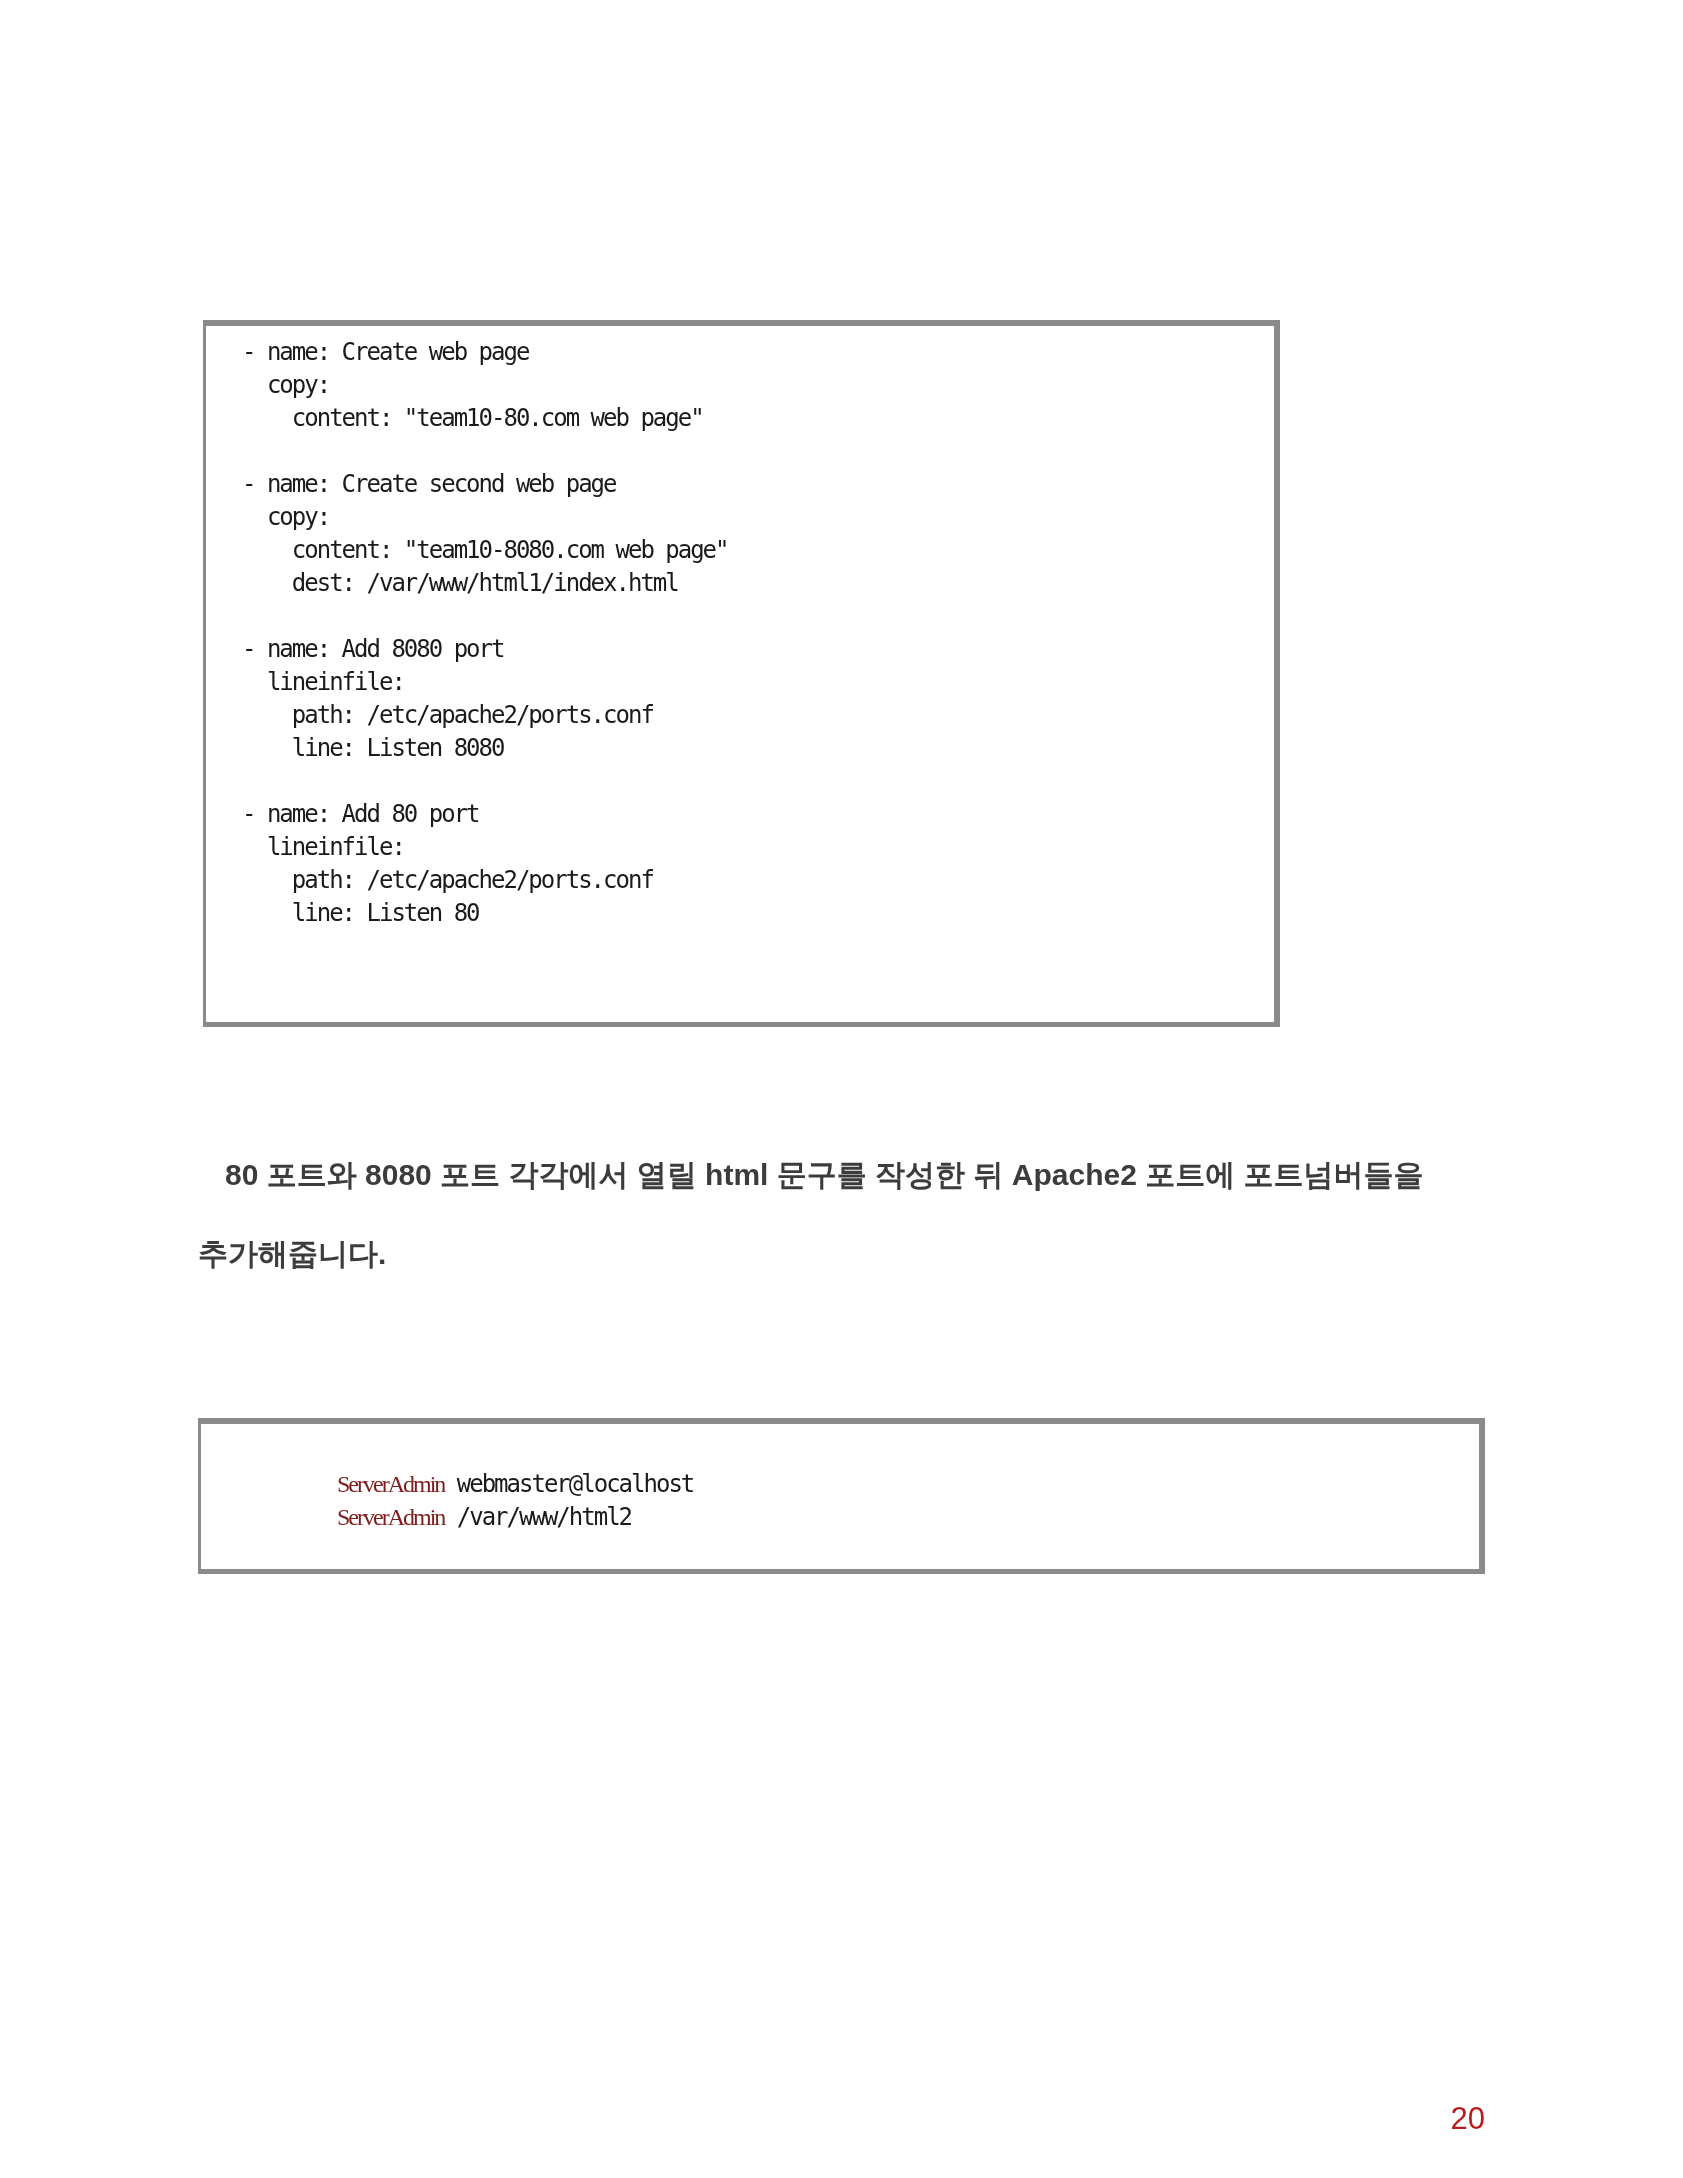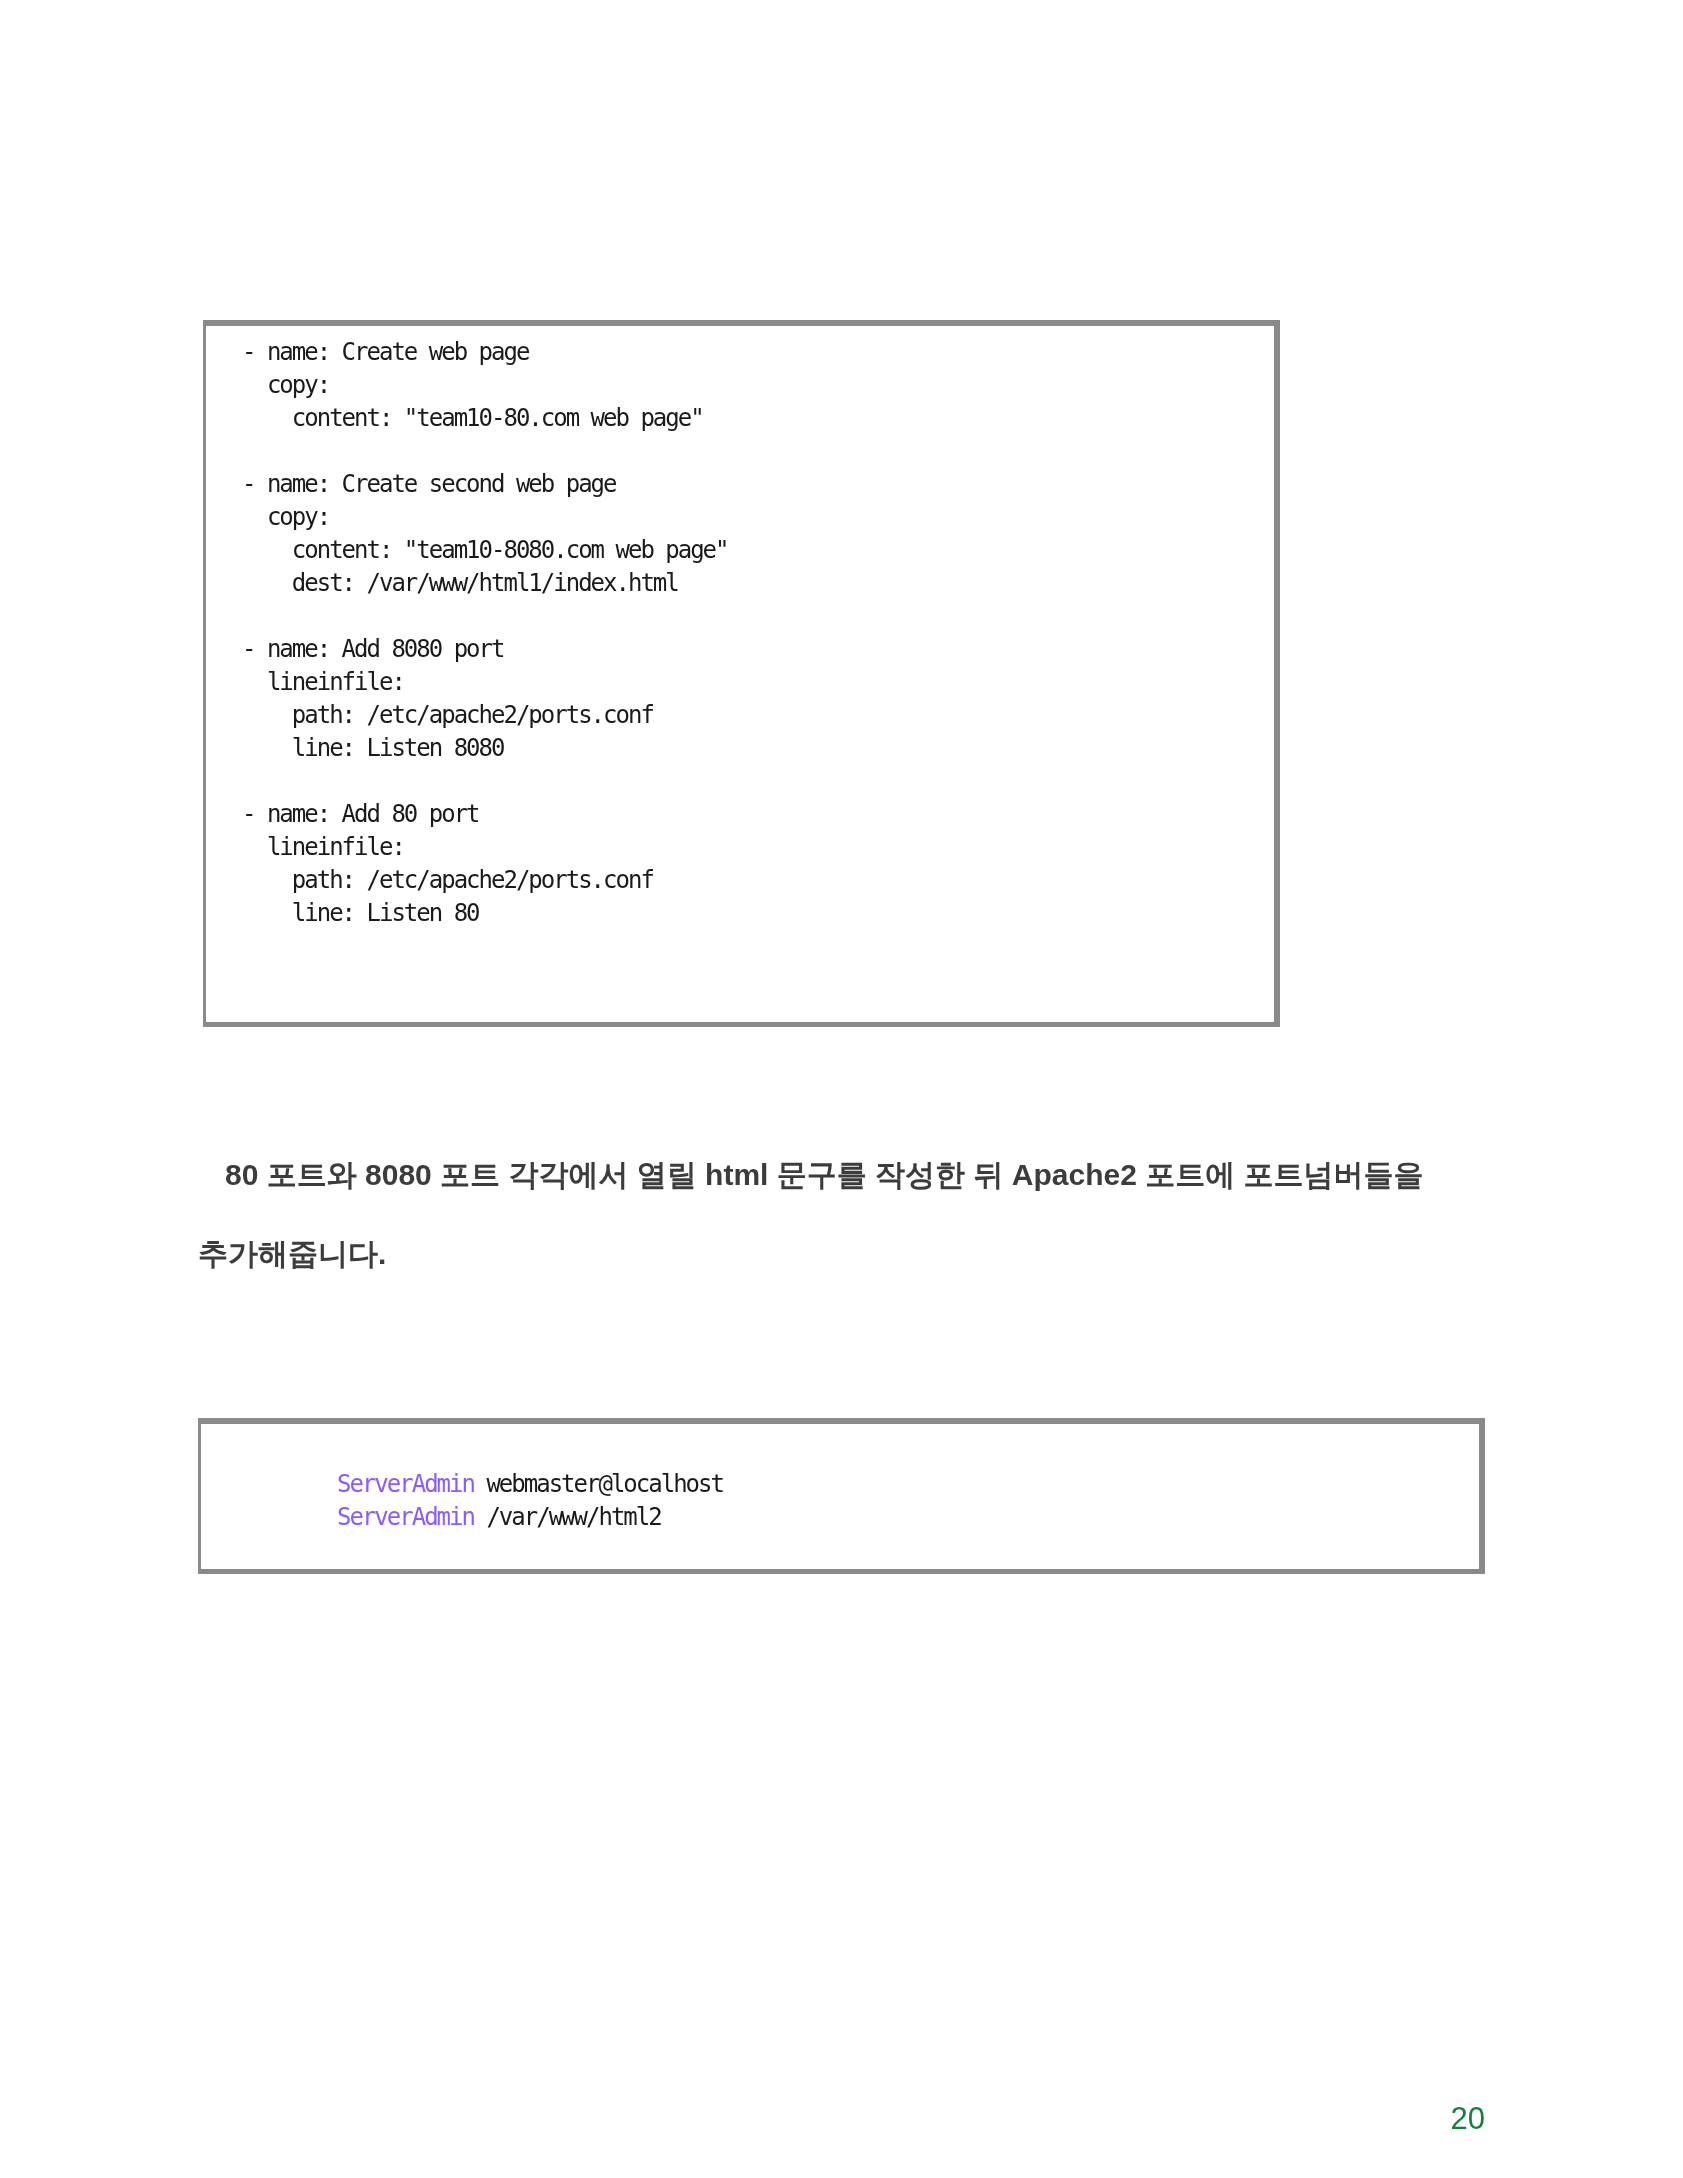--- a/index.html
+++ b/index.html
@@ -13,29 +13,29 @@
     border-style:solid;border-color:#8a8a8a;
     border-width:6px 6px 5px 3px;
   }
   .codebox-1{left:203px;top:320px;width:1077px;height:707px;padding:10px 10px 0 36px;}
   .codebox-2{left:198px;top:1418px;width:1287px;height:156px;padding:44px 10px 0 136px;}
   .cl{
     height:33px;line-height:33px;white-space:pre;
     font-family:"DejaVu Sans Mono",monospace;font-size:24px;
     letter-spacing:-2px;color:#1a1a1a;
   }
-  .kw{color:#8b5cf6;}
+  .kw{color:#7f1d1d;font-family:Liberation Serif, serif;}
   .para{position:absolute;left:198px;width:1327px;color:#3c3c3c;font-size:30px;}
   .para-1{top:1135px;font-weight:bold;}
   .para-2{top:1686px;}
   .pline{line-height:79px;white-space:pre-wrap;}
   .indent{text-indent:27px;}
   .pagenum{
     position:absolute;top:2097px;right:198px;
-    font-size:31px;line-height:44px;color:#15803d;
+    font-size:31px;line-height:44px;color:#b91c1c;
   }
 </style>
 </head>
 <body>
 
 <div class="page">
 
   <div class="codebox codebox-1">
     <div class="cl">- name: Create web page</div>
     <div class="cl">  copy:</div>

